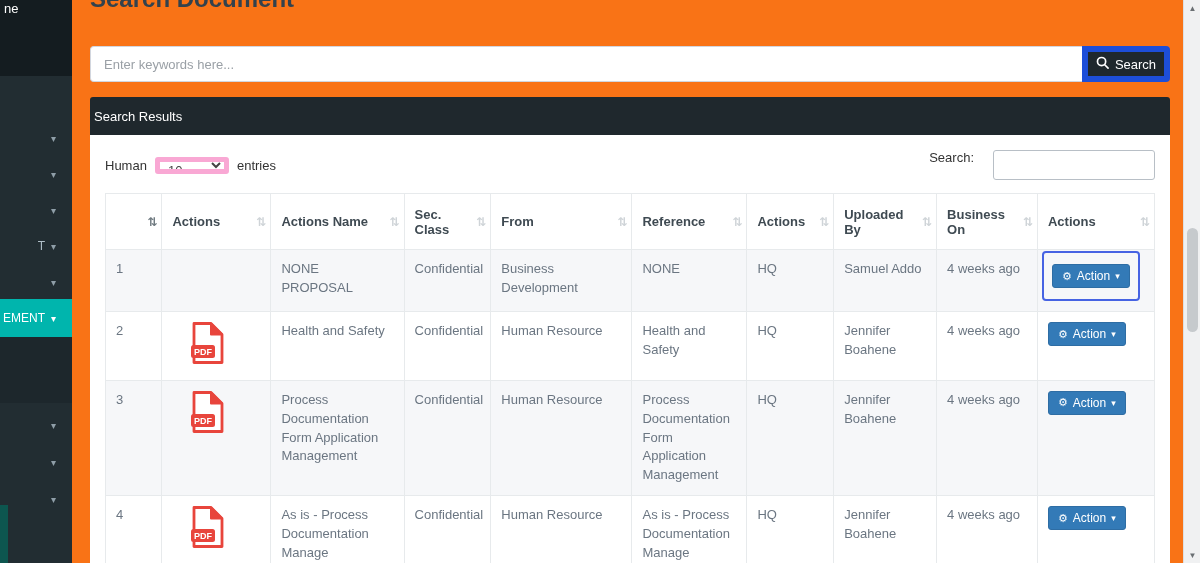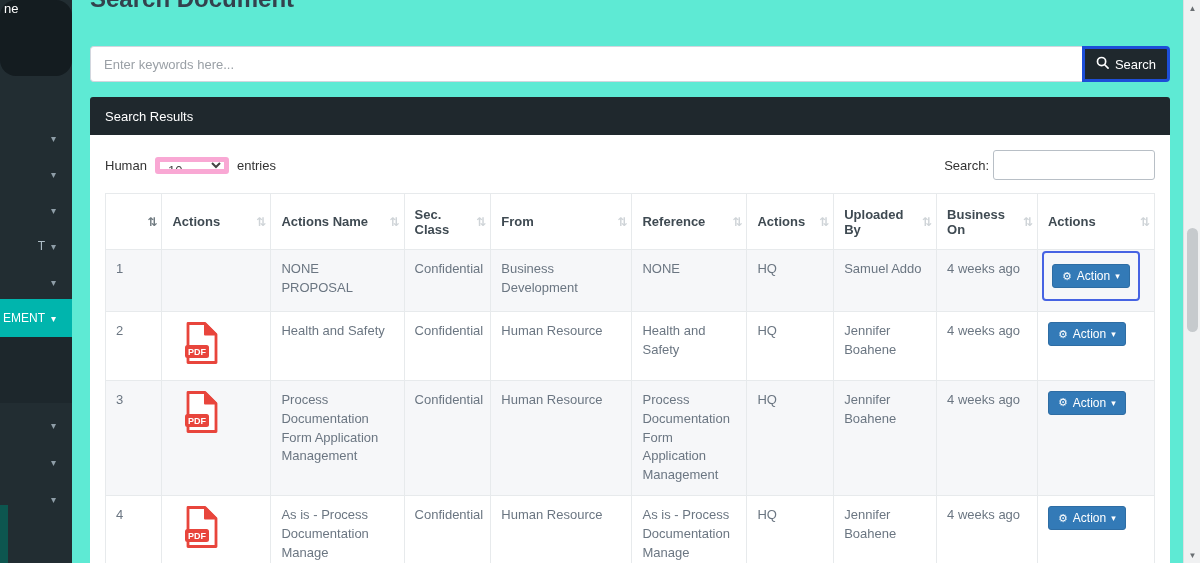--- a/index.html
+++ b/index.html
@@ -12,21 +12,20 @@
   }
 
   
   .sidebar {
     position:absolute; left:0; top:0; width:72px; height:563px;
     background:#222d32; z-index:5;
   }
   .sidebar-top {
     position:absolute; top:0; left:0; width:72px; height:76px;
     background:#141c20;
-    border-radius:16px;
   }
   .logo-frag {
     position:absolute; top:1px; left:4px; color:#ffffff; font-size:13px;
   }
   .nav-item {
     position:absolute; left:0; width:72px; height:36px;
     display:flex; align-items:center; justify-content:flex-end;
     gap:6px; padding-right:16px;
     color:#b0bec7; font-size:12px; cursor:pointer;
   }
@@ -42,70 +41,70 @@
     background:#1d272c;
   }
   .sidebar-accent {
     position:absolute; top:505px; left:0; width:8px; height:58px;
     background:#0d564f;
   }
 
   
   .main {
     position:absolute; left:72px; top:0; width:1128px; height:563px;
-    background:#5eead4;
+    background:#f97316;
   }
   .page-title {
     position:absolute; top:-15px; left:18px;
     font-size:24px; font-weight:600; color:#33424d;
     white-space:nowrap;
   }
 
   .search-row {
     position:absolute; top:46px; left:18px; right:30px; height:36px;
     display:flex;
   }
   .keyword-input {
     flex:1; height:36px; border:1px solid #d2d6de; border-right:none;
     border-radius:4px 0 0 4px; padding:0 13px; font-size:13px; color:#555;
     font-family:"Liberation Sans", sans-serif; outline:none; background:#fff;
   }
   .keyword-input::placeholder { color:#9aa0a6; }
   .search-btn {
     width:88px; height:36px; background:#1f282d; color:#fff;
-    border:3px solid #1d4ed8; border-radius:0 4px 4px 0;
+    border:6px solid #1d4ed8; border-radius:0 4px 4px 0;
     font-size:13px; display:flex; align-items:center; justify-content:center;
     gap:6px; cursor:pointer; font-family:"Liberation Sans", sans-serif;
   }
 
   
   .panel {
     position:absolute; top:97px; left:18px; right:30px;
     border-radius:3px;
   }
   .panel-header {
     height:38px; background:#1f282d; color:#ffffff; font-size:13px;
-    display:flex; align-items:center; padding:0 15px;
+    display:flex; align-items:center; padding:0 4px;
     border-radius:3px 3px 0 0;
   }
   .panel-body {
     background:#ffffff; padding:14px 15px 30px 15px; min-height:470px;
   }
 
   .controls-row {
     display:flex; justify-content:space-between; align-items:center;
     height:32px; color:#333;
   }
   .controls-left { display:flex; align-items:center; gap:8px; }
   .page-size-select {
     width:74px; height:17px; border:5px solid #f9a8d4; border-radius:3px;
     font-size:13px; color:#444; padding:0 4px; background:#fff;
     font-family:"Liberation Sans", sans-serif;
   }
-  .controls-right { display:flex; align-items:center; gap:4px; }
+  .controls-right { display:flex; align-items:flex-start; gap:19px; }
   .table-search-input {
     width:162px; height:30px; border:1px solid #b8bfc6; border-radius:3px;
     padding:0 8px; font-size:13px; color:#444; outline:none;
     font-family:"Liberation Sans", sans-serif;
   }
 
   
   table.results {
     width:100%; border-collapse:collapse; margin-top:12px;
     table-layout:fixed; font-size:13px;
@@ -135,21 +134,21 @@
     display:inline-flex; align-items:center; gap:5px; cursor:pointer;
     white-space:nowrap; font-family:"Liberation Sans", sans-serif;
   }
   .btn-action .gear { font-size:11px; font-family:"DejaVu Sans", sans-serif; }
   .btn-action .caret { font-size:9px; }
   .focus-ring {
     display:inline-block; border:2px solid #4663e3; border-radius:4px;
     padding:11px 8px; margin:-9px 0 0 -6px; background:transparent;
   }
 
-  .pdf-icon-wrap { display:inline-block; margin-left:12px; }
+  .pdf-icon-wrap { display:inline-block; margin-left:18px; }
 
   
   .scrollbar {
     position:absolute; right:0; top:0; width:17px; height:563px;
     background:#f0f1f2; border-left:1px solid #dddfe1; z-index:10;
   }
   .scroll-thumb {
     position:absolute; left:3px; width:11px; top:228px; height:104px;
     background:#c6cacd; border-radius:6px;
   }

